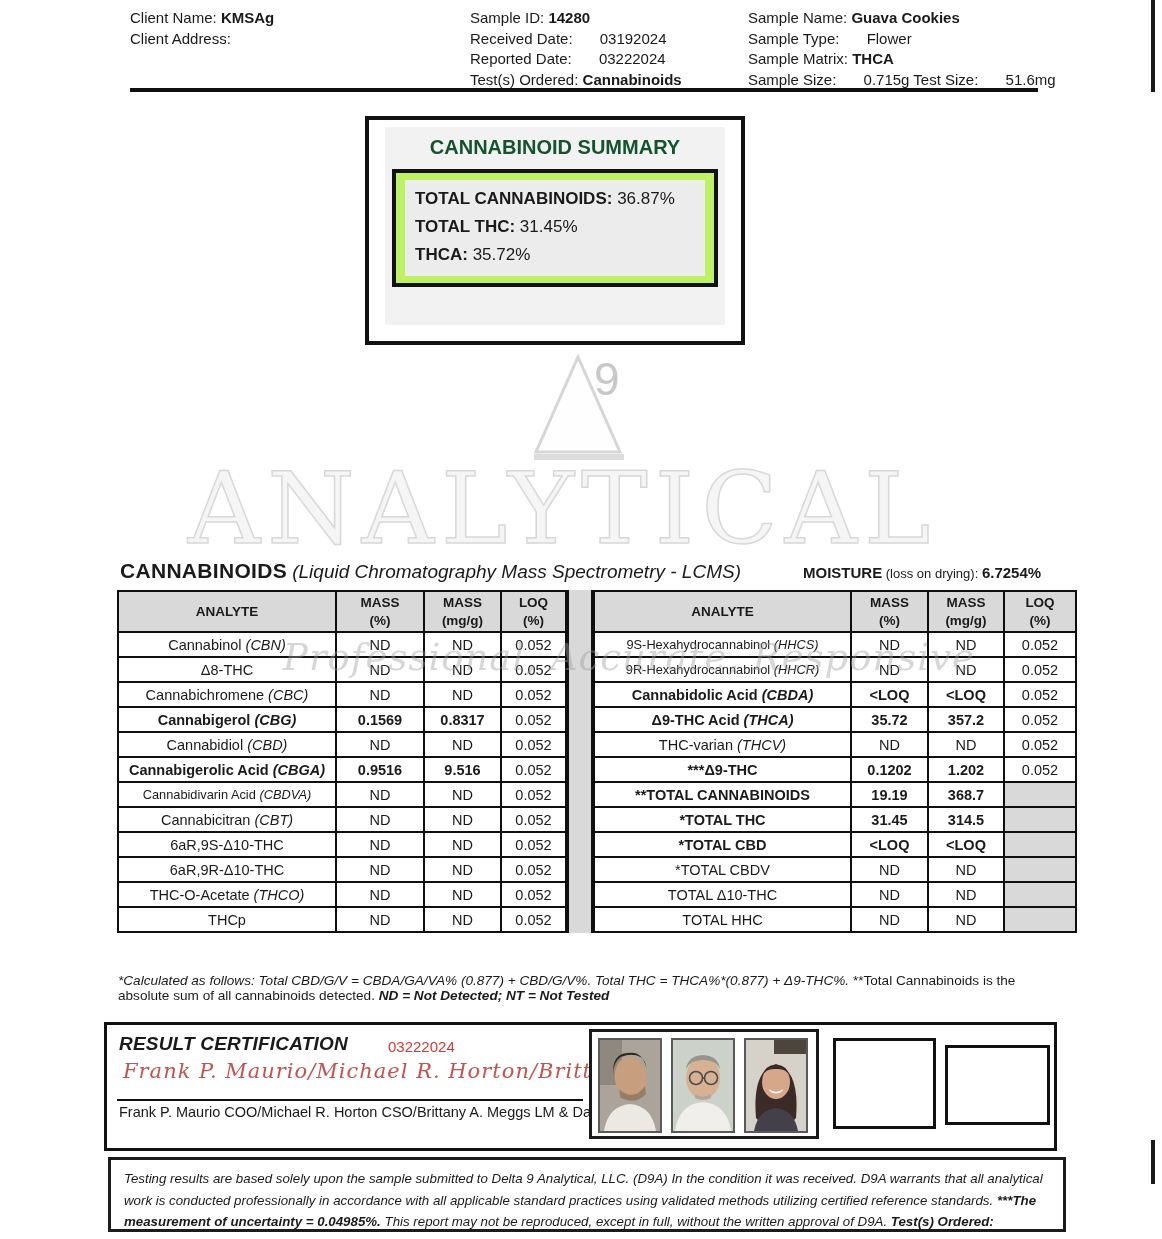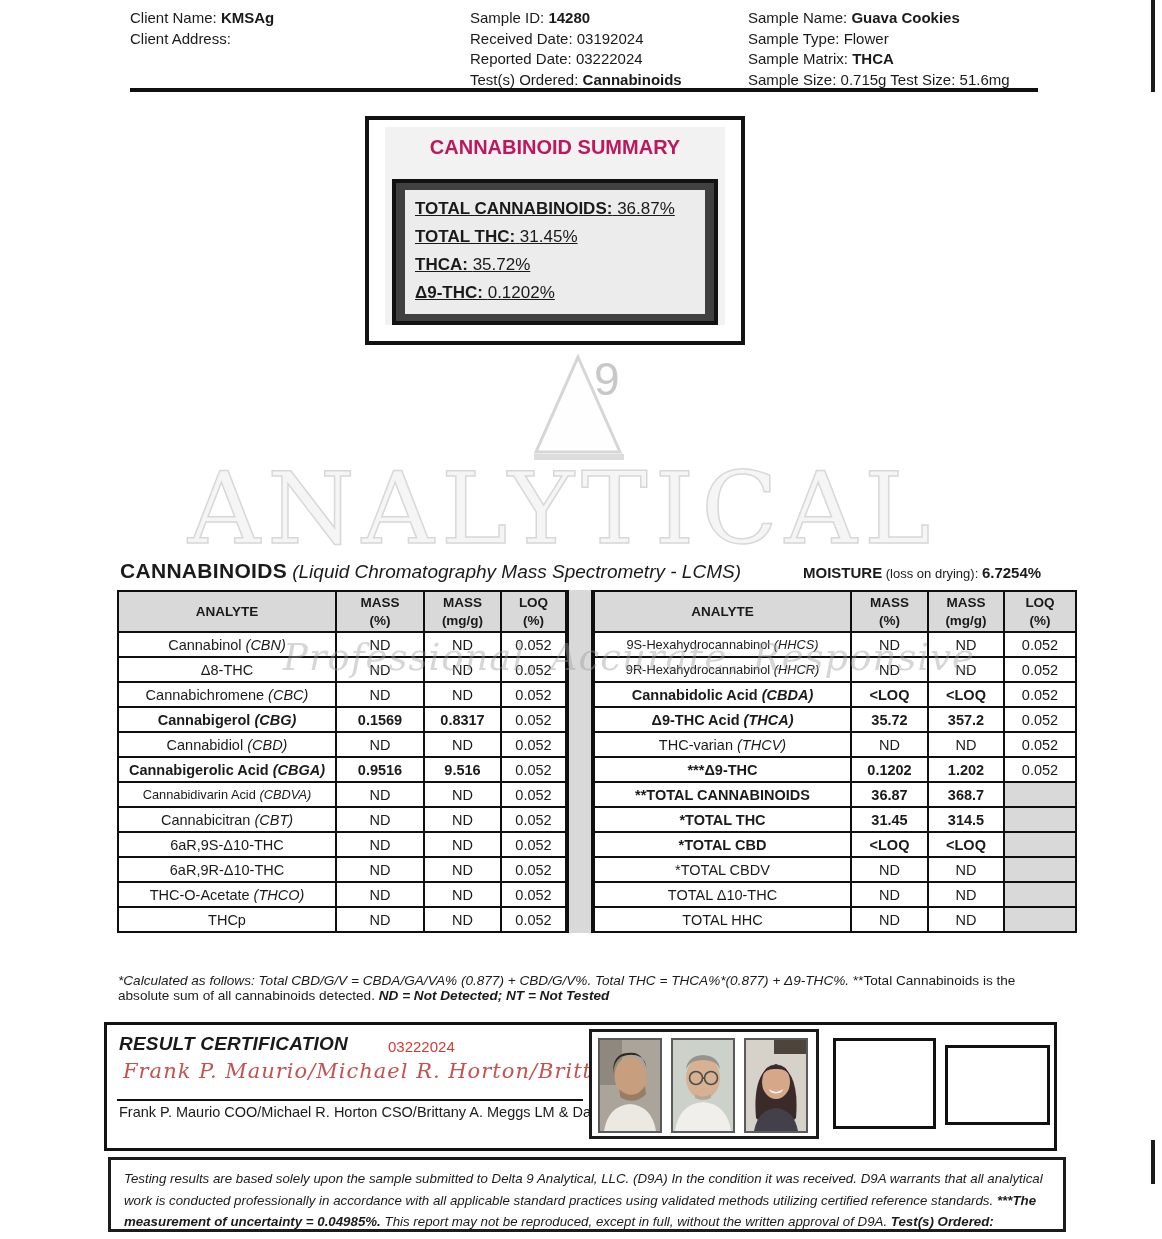--- a/index.html
+++ b/index.html
@@ -2,31 +2,31 @@
 <html><head>
 <meta charset="utf-8">
 <style>
   html,body{margin:0;padding:0;background:#e8e8e8;}
   .page{position:relative;width:1162px;height:1239px;background:#ffffff;overflow:hidden;
         font-family:"Liberation Sans",sans-serif;color:#1a1a1a;}
   
   .hdr-col{position:absolute;top:8px;font-size:15px;line-height:20.5px;white-space:nowrap;}
   .hdr-col .lab{font-weight:normal;}
   .hdr-col .val{font-weight:bold;}
-  .hdr-col .valn{font-weight:normal;}
+  .hdr-col .valn{font-weight:normal;margin-left:23px;}
   #hdr1{left:130px;} #hdr2{left:470px;} #hdr3{left:748px;}
   .hdr-rule{position:absolute;left:130px;top:88px;width:908px;height:4px;background:#101010;}
   .edge-top{position:absolute;left:1151px;top:0;width:4px;height:92px;background:#1a1a1a;}
   .edge-bot{position:absolute;left:1151px;top:1140px;width:4px;height:44px;background:#1a1a1a;}
   
   .summary-outer{position:absolute;left:365px;top:116px;width:372px;height:221px;
                  border:4px solid #121212;background:#fff;}
   .summary-panel{position:absolute;left:16px;right:16px;top:7px;bottom:16px;background:#f2f2f2;}
-  .summary-title{text-align:center;font-weight:bold;font-size:20px;margin-top:9px;color:#be185d;}
-  .summary-inner{margin:20px auto 0;width:300px;border:4px solid #121212;background:#404040;padding:7px 9px;text-decoration:underline;}
+  .summary-title{text-align:center;font-weight:bold;font-size:20px;margin-top:9px;color:#14532d;}
+  .summary-inner{margin:10px auto 0;width:300px;border:4px solid #121212;background:#bef264;padding:7px 9px;}
   .summary-content{background:#ececec;padding:5px 10px 7px;font-size:17px;line-height:28px;}
   .summary-content .lab{font-weight:bold;}
   
   .wm-tri{position:absolute;left:522px;top:351px;z-index:0;}
   .wm-nine{position:absolute;left:594px;top:352px;font-size:46px;color:#c8c8c8;z-index:0;}
   .wm-brand{position:absolute;left:188px;top:450px;width:790px;z-index:0;
             font-family:"DejaVu Serif",serif;font-size:100px;letter-spacing:7px;
             color:#f5f5f5;-webkit-text-stroke:1.5px #d8d8d8;white-space:nowrap;}
   .wm-tag{position:absolute;left:283px;top:636px;z-index:6;pointer-events:none;
           font-family:"DejaVu Serif",serif;font-style:italic;font-size:37px;letter-spacing:1px;
@@ -98,21 +98,20 @@
   <div class="edge-bot"></div>
 
   <div class="summary-outer">
     <div class="summary-panel">
       <div class="summary-title">CANNABINOID SUMMARY</div>
       <div class="summary-inner">
         <div class="summary-content">
           <div><span class="lab">TOTAL CANNABINOIDS:</span>  <span>36.87%</span></div>
           <div><span class="lab">TOTAL THC:</span>  <span>31.45%</span></div>
           <div><span class="lab">THCA:</span>  <span>35.72%</span></div>
-          <div><span class="lab">Δ9-THC:</span>  <span>0.1202%</span></div>
         </div>
       </div>
     </div>
   </div>
 
   <div class="wm-tri">
     <svg width="112" height="116" viewBox="0 0 112 116">
       <polygon points="56,6 98,101 14,101" fill="#fefefe" stroke="#d6d6d6" stroke-width="3"></polygon>
       <rect x="12" y="103" width="90" height="6" fill="#c9c9c9" opacity="0.65"></rect>
     </svg>
@@ -289,21 +288,21 @@
             <td class="loq-td">0.052</td>
           </tr>
           <tr class="bold-row">
             <td class="analyte">***Δ9-THC</td>
             <td>0.1202</td>
             <td>1.202</td>
             <td class="loq-td">0.052</td>
           </tr>
           <tr class="bold-row">
             <td class="analyte">**TOTAL CANNABINOIDS</td>
-            <td>36.87</td>
+            <td>19.19</td>
             <td>368.7</td>
             <td class="loq-td gray"></td>
           </tr>
           <tr class="bold-row">
             <td class="analyte">*TOTAL THC</td>
             <td>31.45</td>
             <td>314.5</td>
             <td class="loq-td gray"></td>
           </tr>
           <tr class="bold-row">

